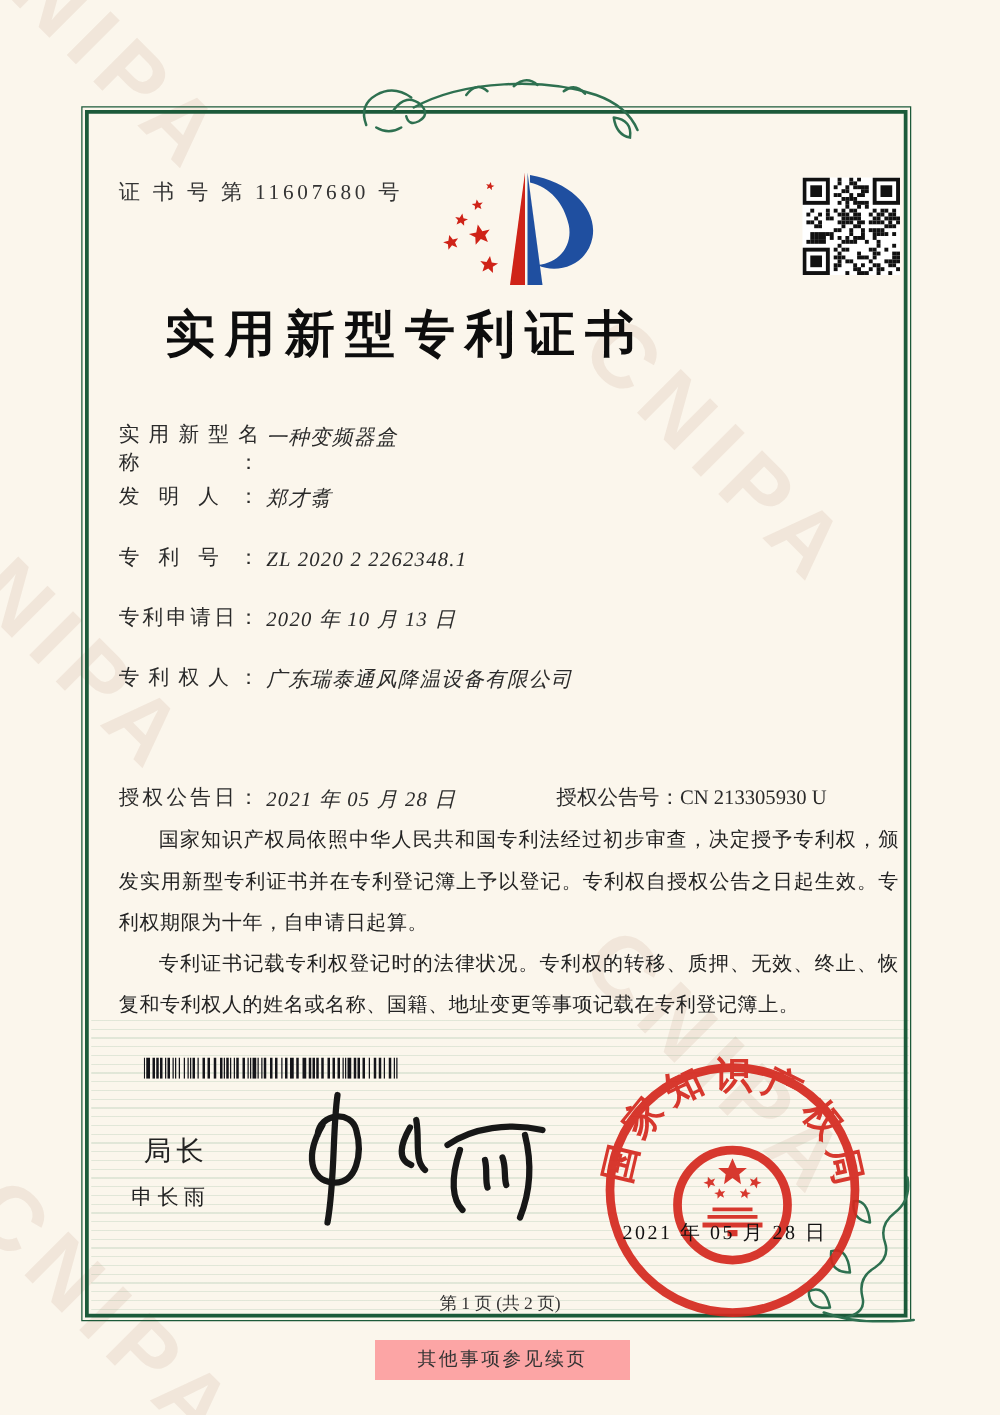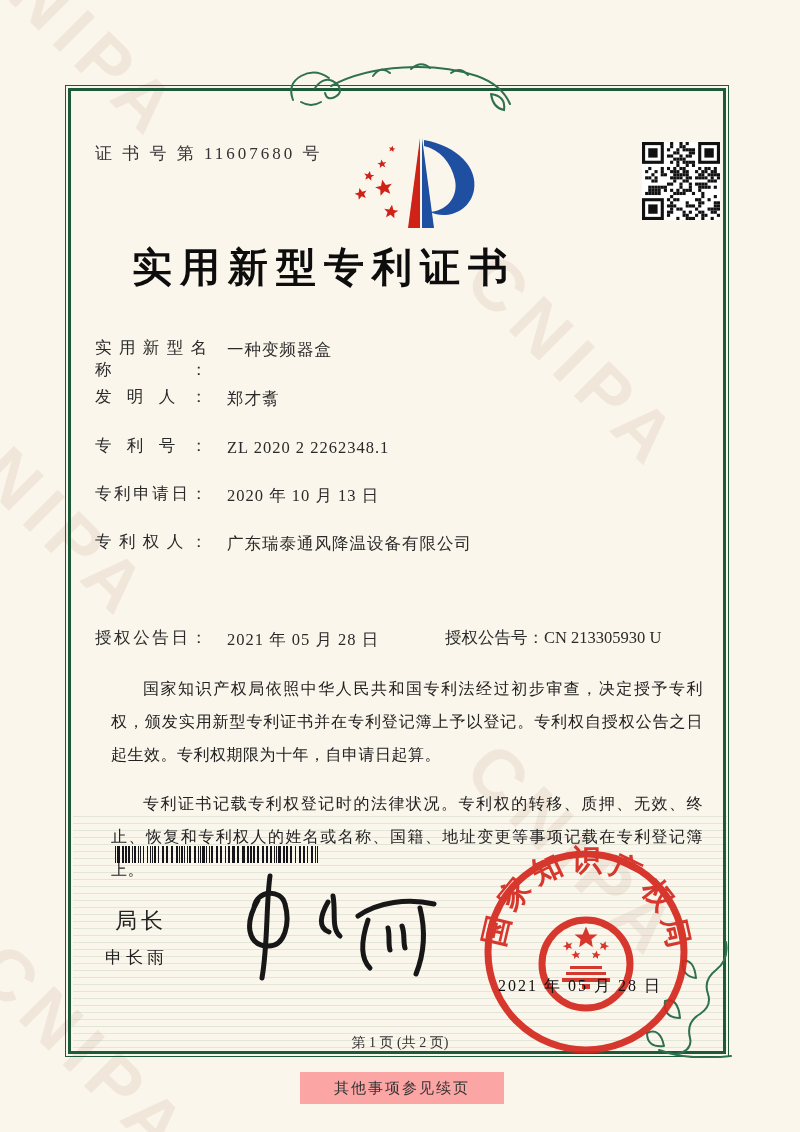--- a/index.html
+++ b/index.html
@@ -26,24 +26,24 @@
   }
   .certno{position:absolute;left:95px;top:142px;font-size:17px;letter-spacing:3px;color:#333;}
   .logo{position:absolute;left:336px;top:128px;}
   .qr{position:absolute;left:642px;top:142px;width:78px;height:78px;background:#fff;}
   .title{
     position:absolute;left:0;top:240px;width:648px;text-align:center;
     font-size:40px;font-weight:bold;letter-spacing:8px;color:#0d0d0d;
   }
   .field{position:absolute;left:95px;font-size:16.5px;}
   .flabel{display:inline-block;width:112px;text-align-last:justify;text-align:justify;vertical-align:top;}
-  .fvalue{display:inline-block;margin-left:20px;max-width:494px;line-height:26px;vertical-align:top;letter-spacing:1px;}
+  .fvalue{display:inline-block;margin-left:6px;max-width:494px;line-height:26px;vertical-align:top;letter-spacing:1px;font-style:italic;}
   .grant2{position:absolute;left:350px;top:0;font-size:16.5px;white-space:nowrap;}
   .paras{position:absolute;left:95px;top:656px;width:624px;font-size:16px;line-height:33px;color:#222;}
-  .paras p{margin:16px;text-indent:2em;text-align:justify;letter-spacing:0.5px;}
+  .paras p{margin:0;text-indent:2em;text-align:justify;letter-spacing:0.5px;}
   .barcode{position:absolute;left:115px;top:846px;width:206px;height:17px;}
   .sig-title{position:absolute;left:115px;top:906px;font-size:22px;letter-spacing:4px;color:#222;}
   .sig-name{position:absolute;left:105px;top:946px;font-size:17px;letter-spacing:4px;color:#222;}
   .signature{position:absolute;left:232px;top:872px;}
   .seal{position:absolute;left:476px;top:842px;opacity:0.92;}
   .seal-date{
     position:absolute;left:498px;top:976px;font-size:16px;color:#111;
     letter-spacing:2px;white-space:nowrap;z-index:5;
   }
   .pagenum{position:absolute;left:0;top:1034px;width:800px;text-align:center;font-size:14px;color:#333;}

